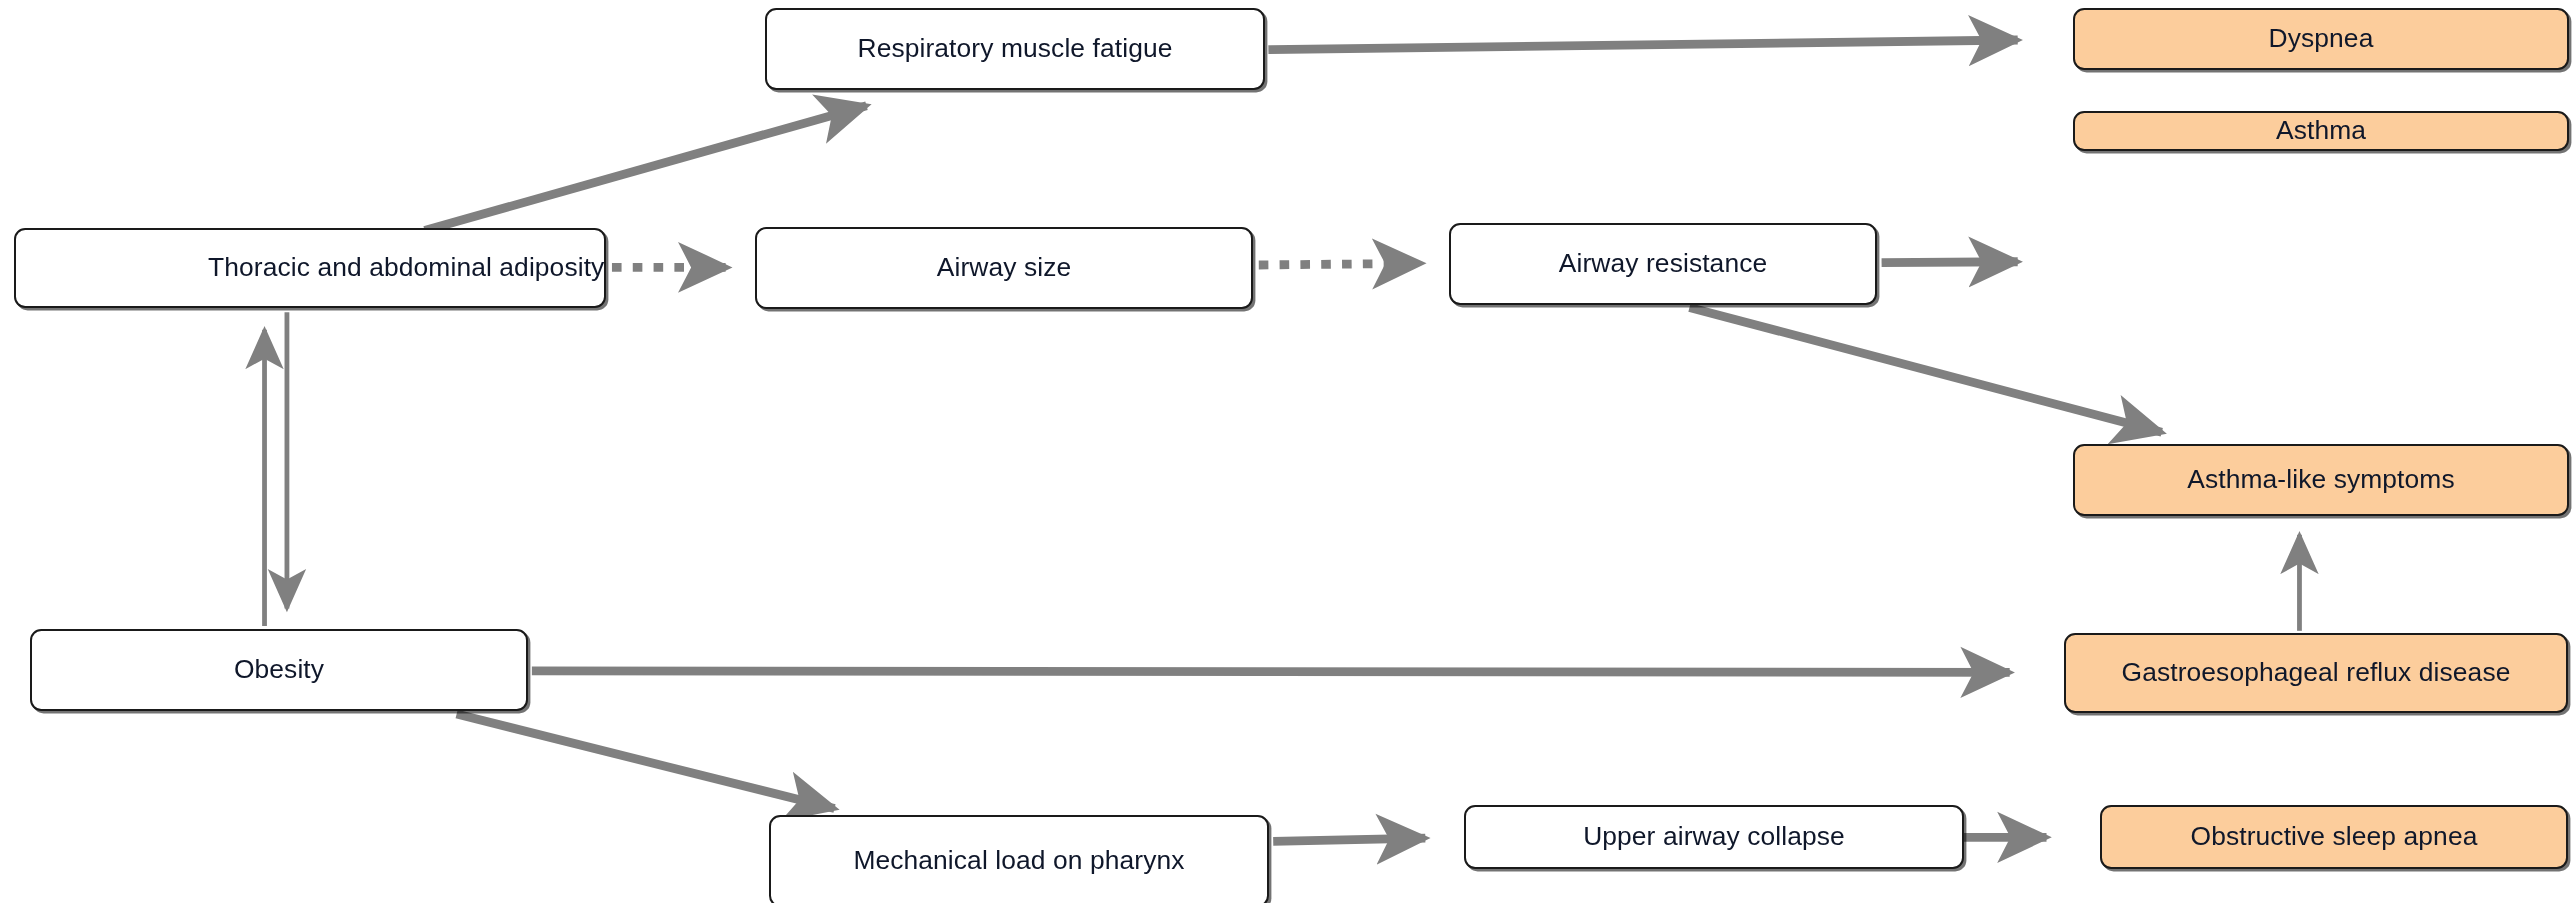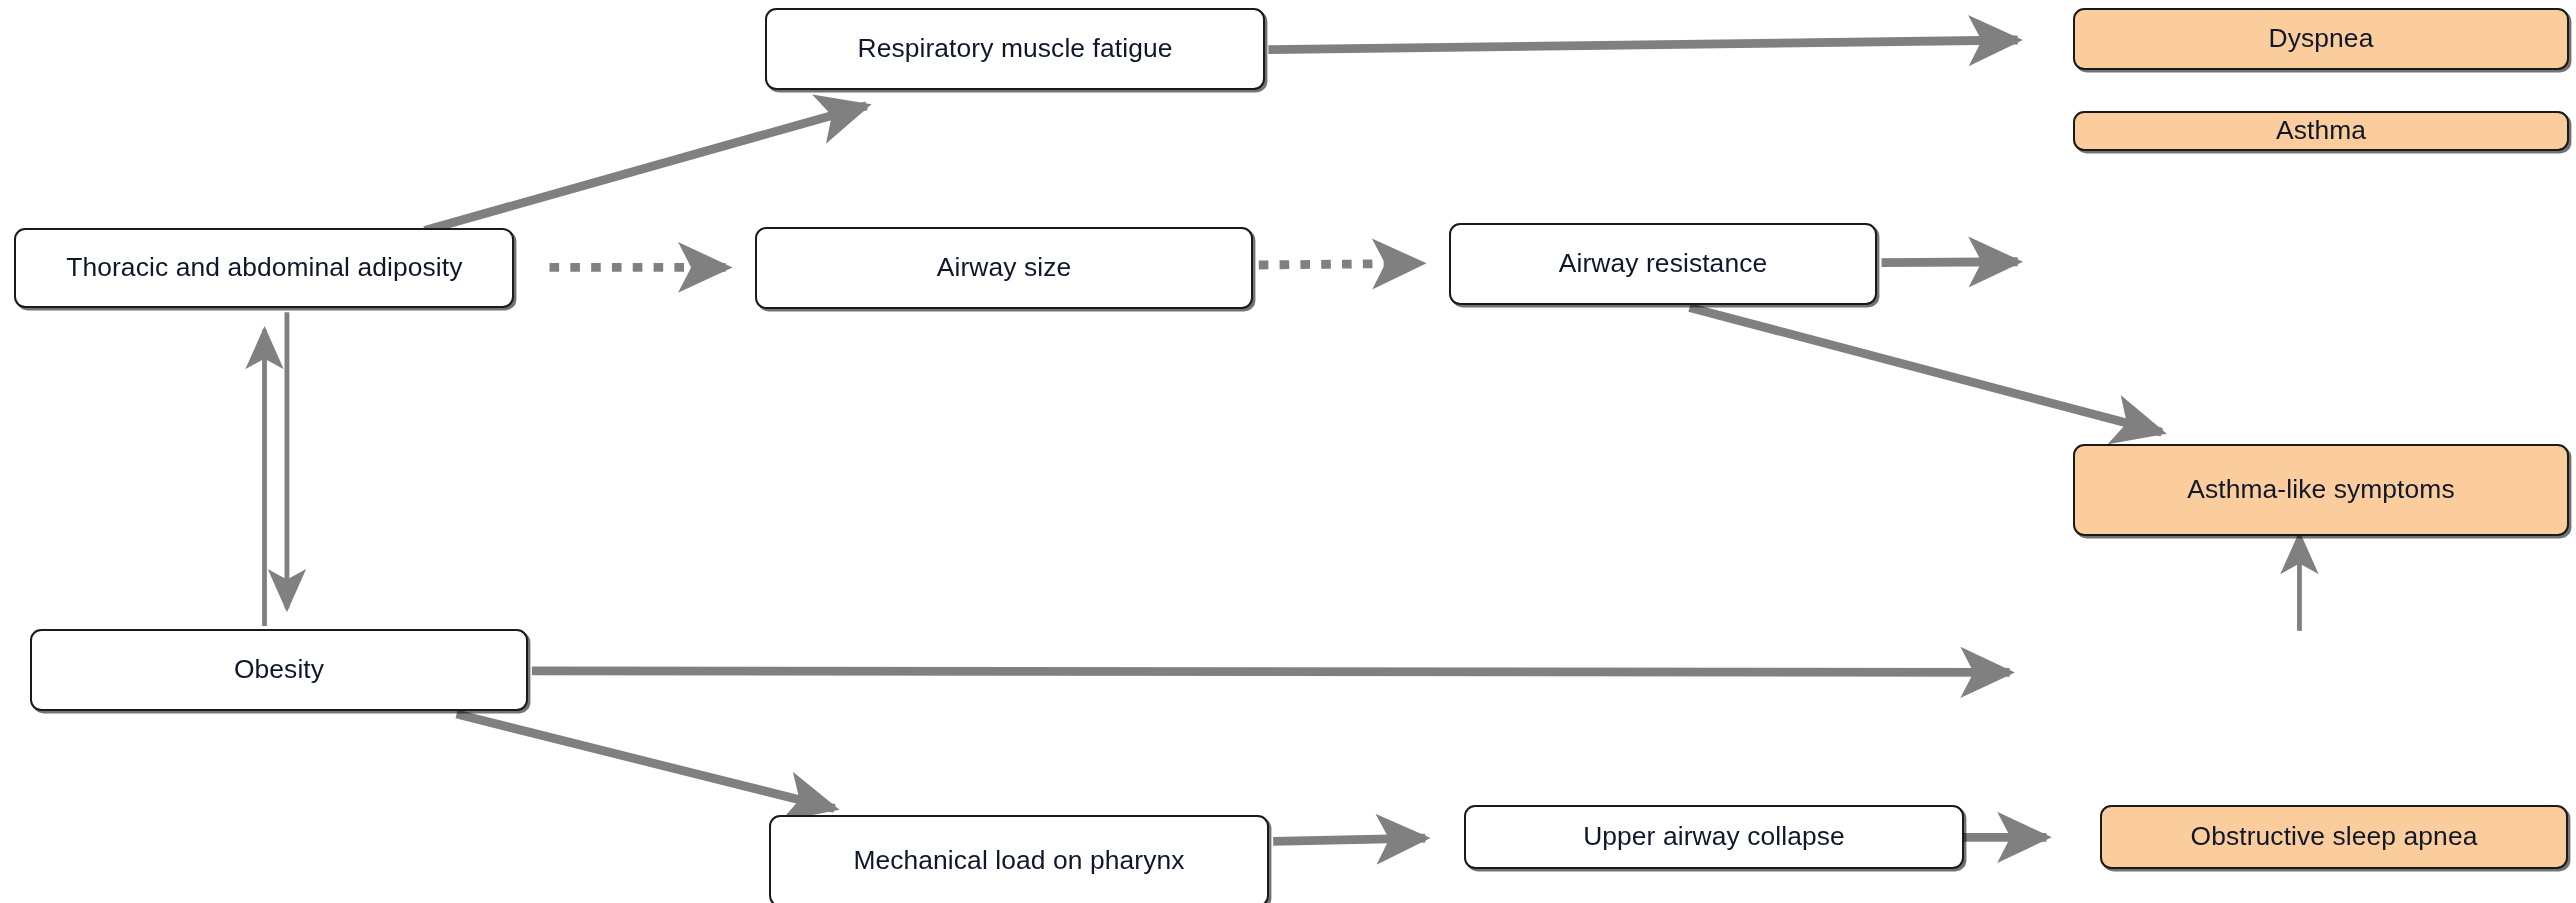--- a/index.html
+++ b/index.html
@@ -100,44 +100,47 @@
   <div id="node-layer">
 
     <div class="node" style="left:765px; top:8px; width:500px; height:82px;">
       <span class="node-label">Respiratory muscle fatigue</span>
     </div>
 
     <div class="node accent" style="left:2047px; top:8px; width:496px; height:62px;">
       <span class="node-label">Dyspnea</span>
     </div>
 
-    <div class="node" style="left:14.4px; top:228px; width:500px; height:80px;">
+    <div class="node" style="left:14.4px; top:228px; width:592px; height:80px;justify-content:flex-end;">
       <span class="node-label">Thoracic and abdominal adiposity</span>
     </div>
 
     <div class="node" style="left:755px; top:227px; width:498px; height:82px;">
       <span class="node-label">Airway size</span>
     </div>
 
     <div class="node" style="left:1449px; top:223px; width:428px; height:82px;">
       <span class="node-label">Airway resistance</span>
     </div>
 
     <div class="node accent" style="left:2047px; top:111px; width:496px; height:40px;">
       <span class="node-label">Asthma</span>
     </div>
 
-    <div class="node accent" style="left:2047px; top:444px; width:496px; height:92px;">
+    <div class="node accent" style="left:2047px; top:444px; width:496px; height:72px;">
       <span class="node-label">Asthma-like symptoms</span>
     </div>
 
     <div class="node" style="left:30px; top:629px; width:498px; height:82px;">
       <span class="node-label">Obesity</span>
     </div>
 
+    <div class="node accent" style="left:2038px; top:633px; width:504px; height:80px;">
+      <span class="node-label">Gastroesophageal reflux disease</span>
+    </div>
 
     <div class="node" style="left:769px; top:815px; width:500px; height:92px;">
       <span class="node-label">Mechanical load on pharynx</span>
     </div>
 
     <div class="node" style="left:1453px; top:805px; width:500px; height:64px;margin-left:11px;">
       <span class="node-label">Upper airway collapse</span>
     </div>
 
     <div class="node accent" style="left:2074px; top:805px; width:468px; height:64px;">

